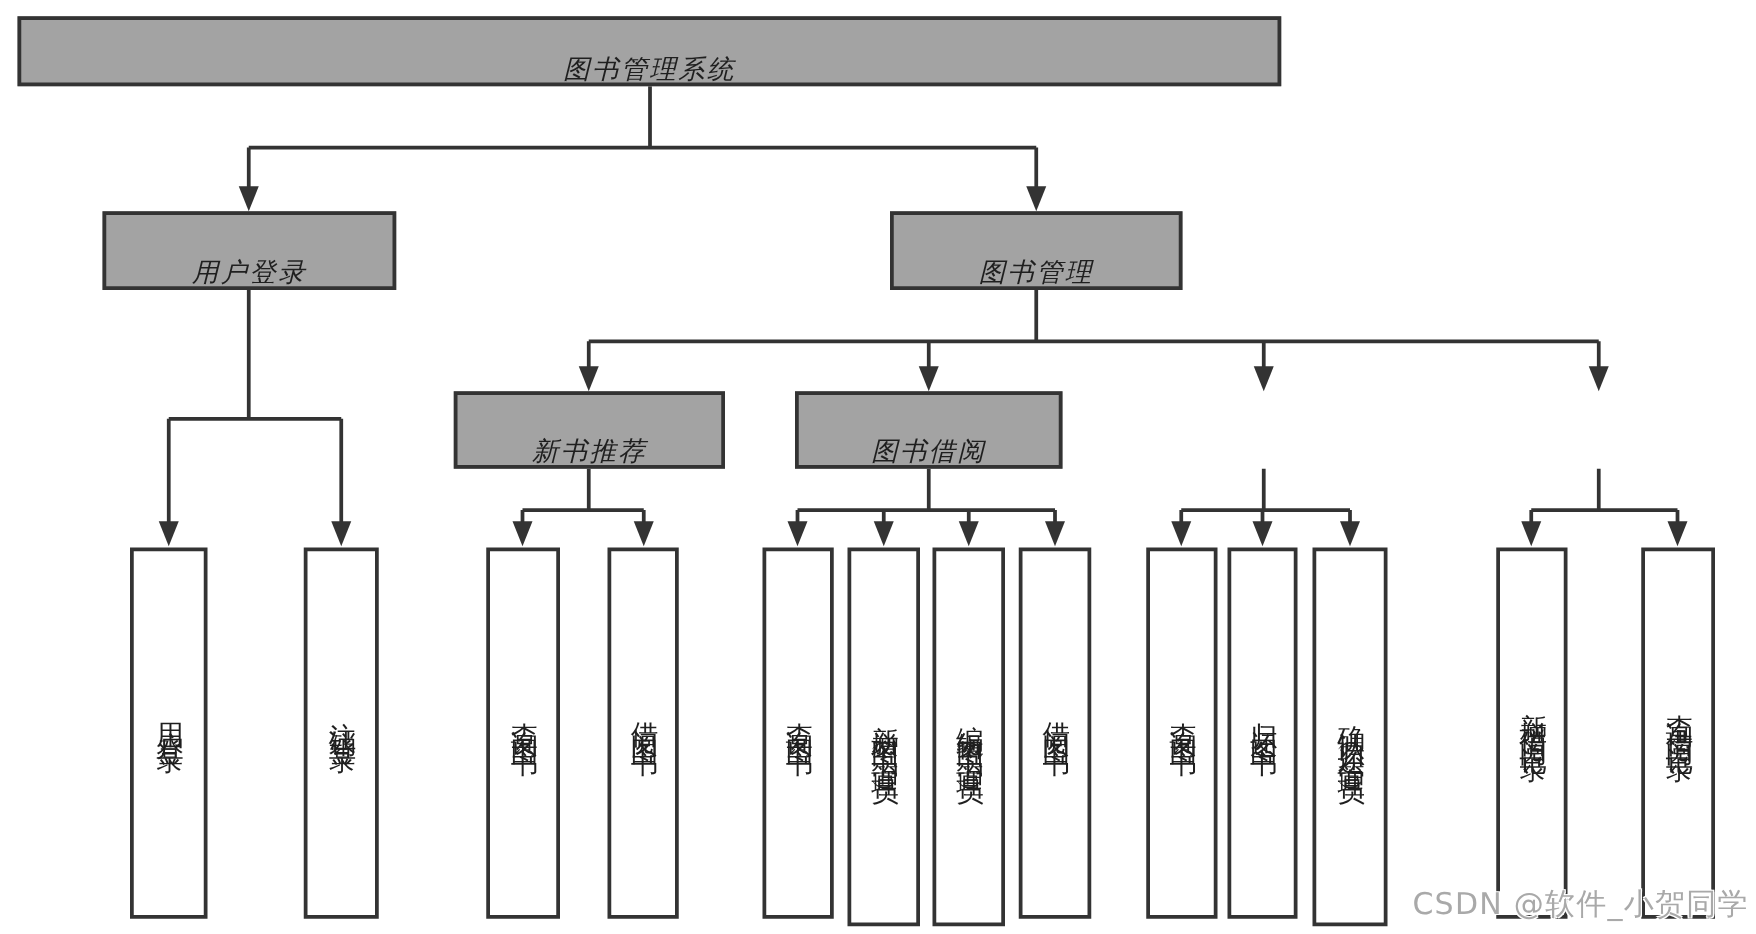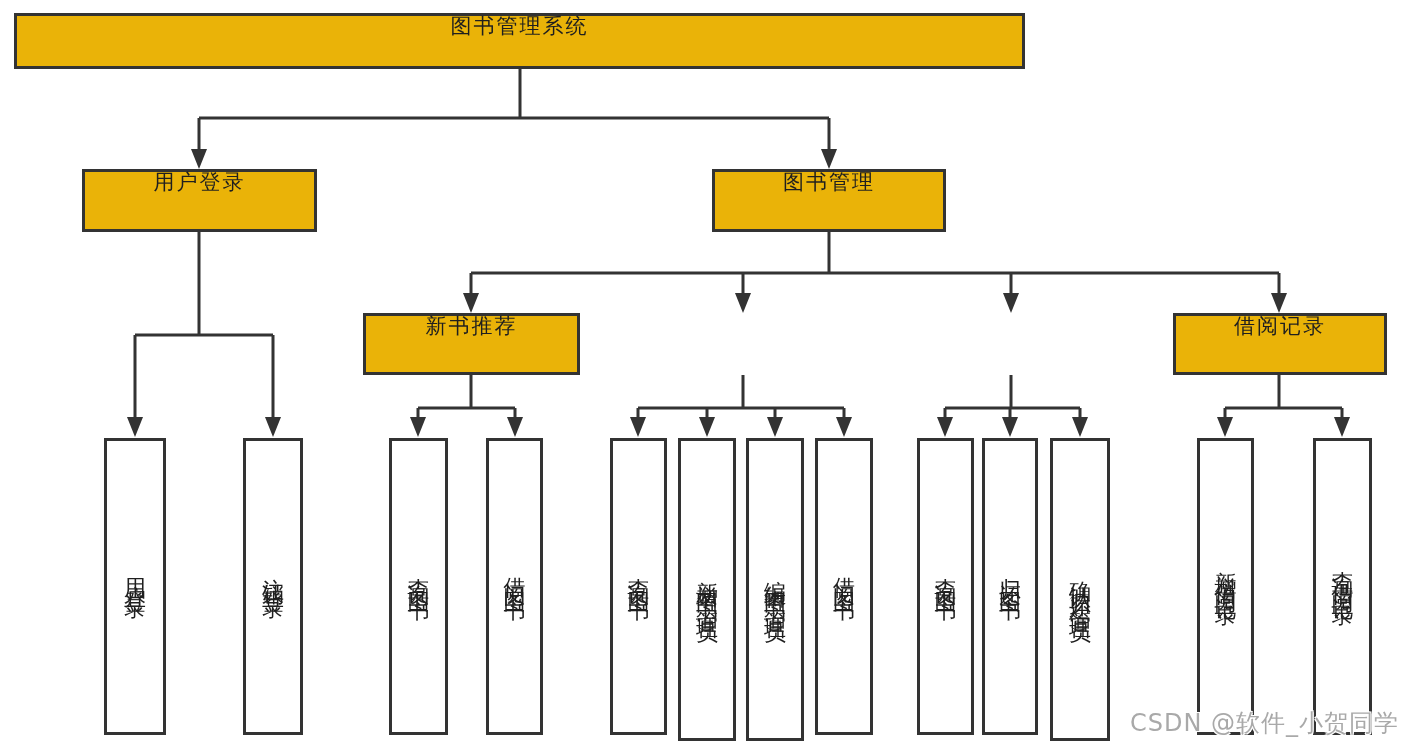--- a/index.html
+++ b/index.html
@@ -29,26 +29,27 @@
   }
   #connectors path {
     stroke: var(--line);
     stroke-width: 3;
     fill: none;
   }
   #connectors polygon { fill: var(--line); }
 
   .node {
     position: absolute;
-    background: #eab308;
+    background: #a3a3a3;
     border: 3px solid var(--line);
     display: flex;
-    align-items: flex-start;
+    align-items: flex-end;
     justify-content: center;
     z-index: 1;
+    font-style: italic;
   }
   .node .hlabel {
     font-size: 21px;
     color: var(--text);
     letter-spacing: 2px;
     white-space: nowrap;
     line-height: 1;
   }
 
   .vnode {
@@ -128,22 +129,22 @@
   <div class="node" style="left:82px; top:169px; width:235px; height:63px;">
     <span class="hlabel">用户登录</span>
   </div>
   <div class="node" style="left:712px; top:169px; width:234px; height:63px;">
     <span class="hlabel">图书管理</span>
   </div>
 
   <div class="node" style="left:363px; top:313px; width:217px; height:62px;">
     <span class="hlabel">新书推荐</span>
   </div>
-  <div class="node" style="left:1173px; top:313px; width:214px; height:62px;">
-    <span class="hlabel">借阅记录</span>
+  <div class="node" style="left:636px; top:313px; width:214px; height:62px;">
+    <span class="hlabel">图书借阅</span>
   </div>
 
   <div class="vnode" style="left:104px; top:438px; width:62px; height:297px;">
     <span class="vlabel">用户登录</span>
   </div>
   <div class="vnode" style="left:243px; top:438px; width:60px; height:297px;">
     <span class="vlabel">注销登录</span>
   </div>
 
   <div class="vnode" style="left:389px; top:438px; width:59px; height:297px;">

